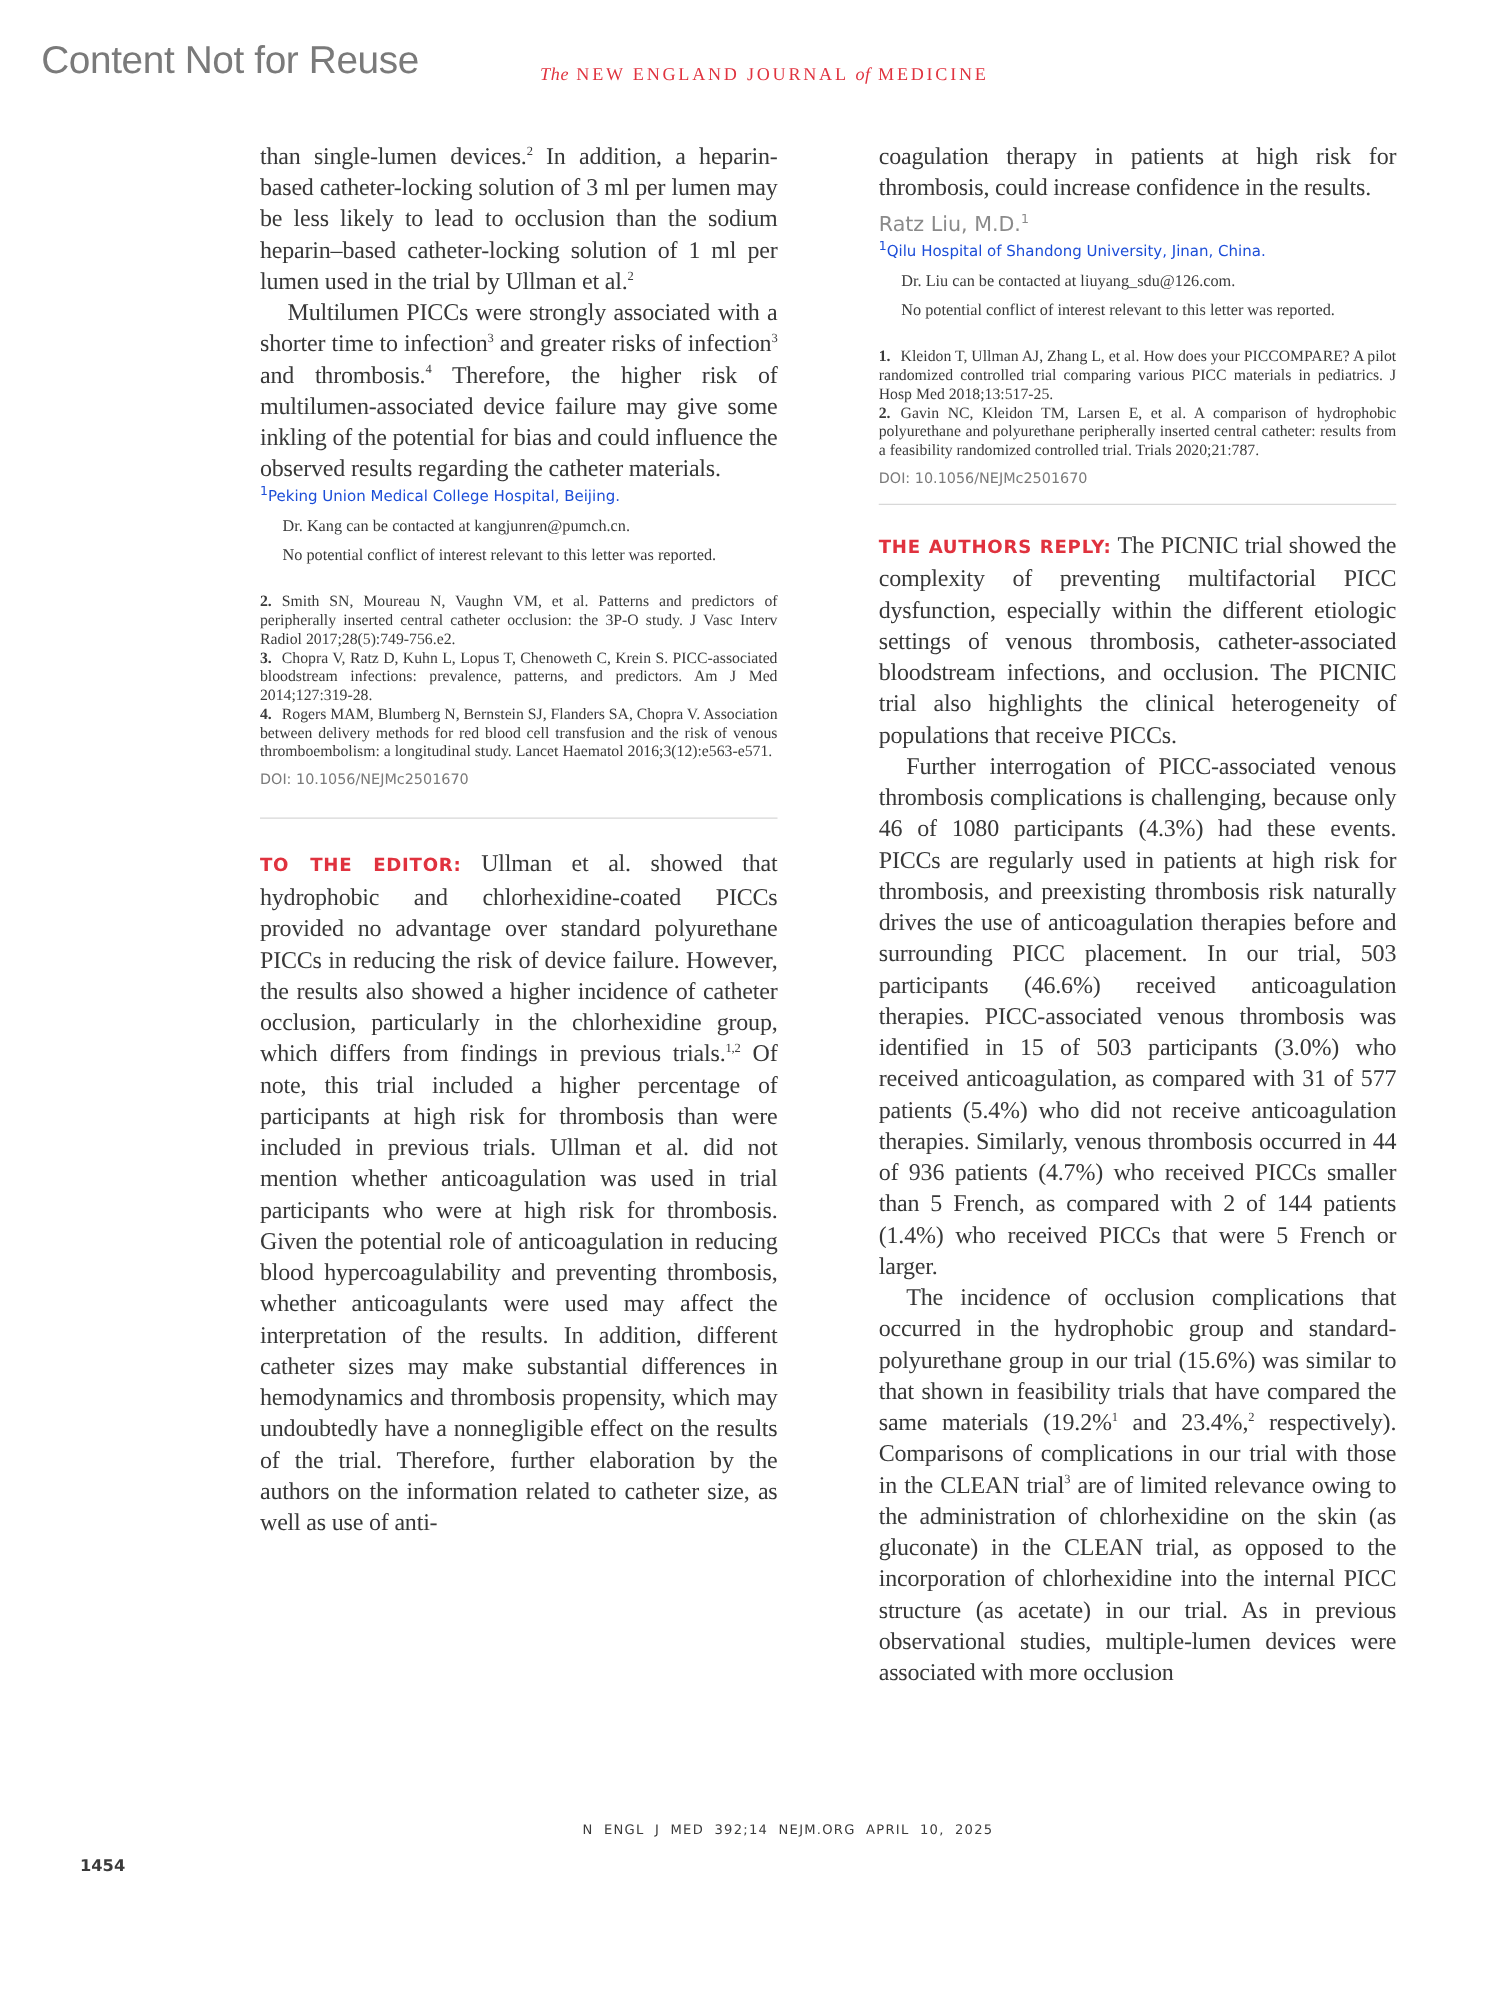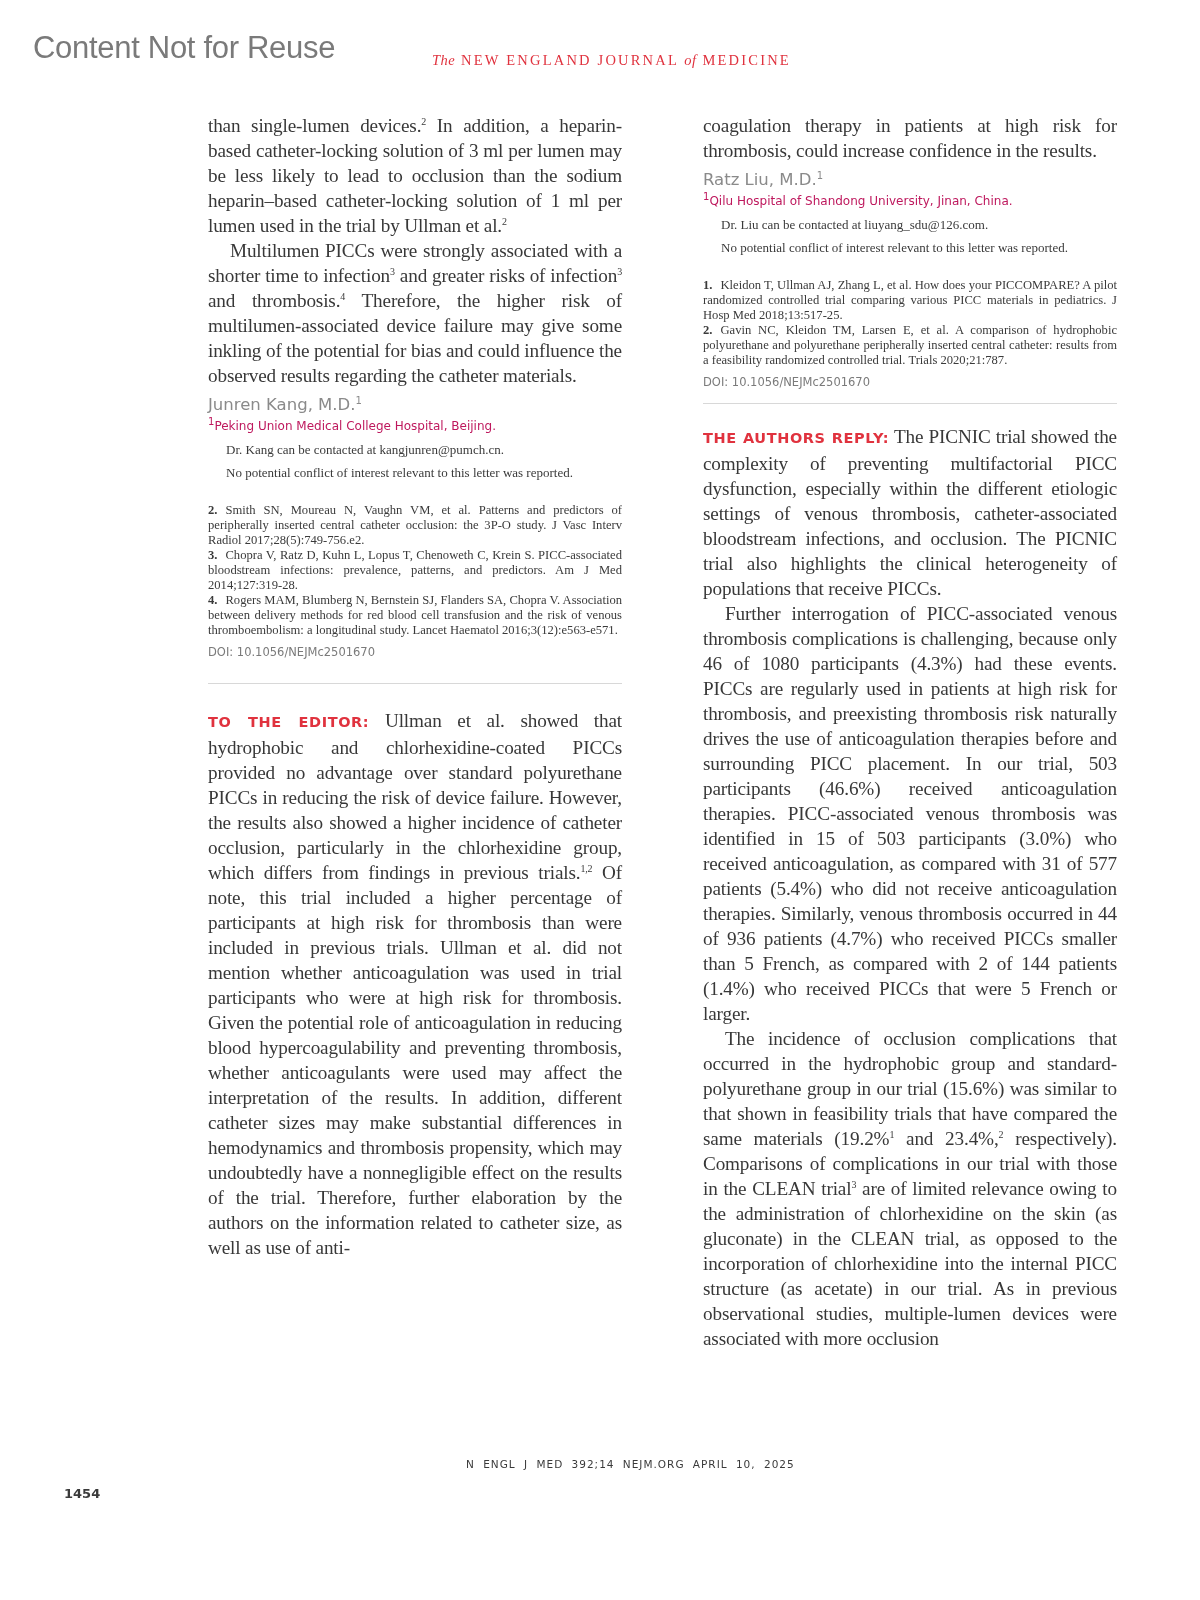--- a/index.html
+++ b/index.html
@@ -10,21 +10,21 @@
 
   .col { position: absolute; top: 113px; width: 414px; font-family: "Liberation Serif", serif; }
   .col-left { left: 208px; }
   .col-right { left: 674px; margin-left: 29px; }
 
   .body-text { font-size: 19.2px; line-height: 25px; text-align: justify; margin: 0; color: #383838; letter-spacing: -0.15px; }
   .body-text.indent { text-indent: 22px; }
   .sup { font-size: 10px; vertical-align: super; line-height: 0; }
 
   .author { font-family: "DejaVu Sans", sans-serif; font-size: 16.5px; color: #8a8a8a; margin: 7px 0 5px 0; }
-  .affil { font-family: "DejaVu Sans", sans-serif; font-size: 12px; color: #be185d; margin: 2px 0 8px 0; }
+  .affil { font-family: "DejaVu Sans", sans-serif; font-size: 12px; color: #1d4ed8; margin: 2px 0 8px 0; }
   .small { font-size: 13px; line-height: 17px; text-align: justify; margin: 0 0 6px 0; color: #3a3a3a; text-indent: 18px; }
 
   .refs { margin-top: 22px; }
   .ref { font-size: 12.6px; line-height: 15px; text-align: justify; margin: 0; color: #3a3a3a; }
   .ref .num { font-weight: bold; margin-right: 8px; }
   .doi { font-family: "DejaVu Sans", sans-serif; font-size: 11.5px; color: #7a7a7a; margin: 7px 0 0 0; }
   .rule { border: none; border-top: 1.5px solid #d8d8d8; margin: 24px 0 24px 0; height: 0; }
   .rule.tight { margin: 14px 0 20px 0; }
   .label { font-family: "DejaVu Sans", sans-serif; font-weight: bold; color: #e0323e; font-size: 14.5px; letter-spacing: 0.6px; }
 
@@ -40,21 +40,20 @@
   <span class="it">The</span>
   <span>NEW ENGLAND JOURNAL</span>
   <span class="it">of</span>
   <span>MEDICINE</span>
 </div>
 
 <div class="col col-left">
   <p class="body-text"><span>than single-lumen devices.</span><span class="sup">2</span><span> In addition, a heparin-based catheter-locking solution of 3 ml per lumen may be less likely to lead to occlusion than the sodium heparin–based catheter-locking solution of 1 ml per lumen used in the trial by Ullman et al.</span><span class="sup">2</span></p>
   <p class="body-text indent"><span>Multilumen PICCs were strongly associated with a shorter time to infection</span><span class="sup">3</span><span> and greater risks of infection</span><span class="sup">3</span><span> and thrombosis.</span><span class="sup">4</span><span> Therefore, the higher risk of multilumen-associated device failure may give some inkling of the potential for bias and could influence the observed results regarding the catheter materials.</span></p>
 
-  <div class="author"><span>Junren Kang, M.D.</span><span class="sup">1</span></div>
   <div class="affil"><span class="sup">1</span><span>Peking Union Medical College Hospital, Beijing.</span></div>
   <p class="small">Dr. Kang can be contacted at kangjunren@pumch.cn.</p>
   <p class="small">No potential conflict of interest relevant to this letter was reported.</p>
 
   <div class="refs">
     <p class="ref"><span class="num">2.</span><span>Smith SN, Moureau N, Vaughn VM, et al. Patterns and predictors of peripherally inserted central catheter occlusion: the 3P-O study. J Vasc Interv Radiol 2017;28(5):749-756.e2.</span></p>
     <p class="ref"><span class="num">3.</span><span>Chopra V, Ratz D, Kuhn L, Lopus T, Chenoweth C, Krein S. PICC-associated bloodstream infections: prevalence, patterns, and predictors. Am J Med 2014;127:319-28.</span></p>
     <p class="ref"><span class="num">4.</span><span>Rogers MAM, Blumberg N, Bernstein SJ, Flanders SA, Chopra V. Association between delivery methods for red blood cell transfusion and the risk of venous thromboembolism: a longitudinal study. Lancet Haematol 2016;3(12):e563-e571.</span></p>
   </div>
   <div class="doi">DOI: 10.1056/NEJMc2501670</div>

